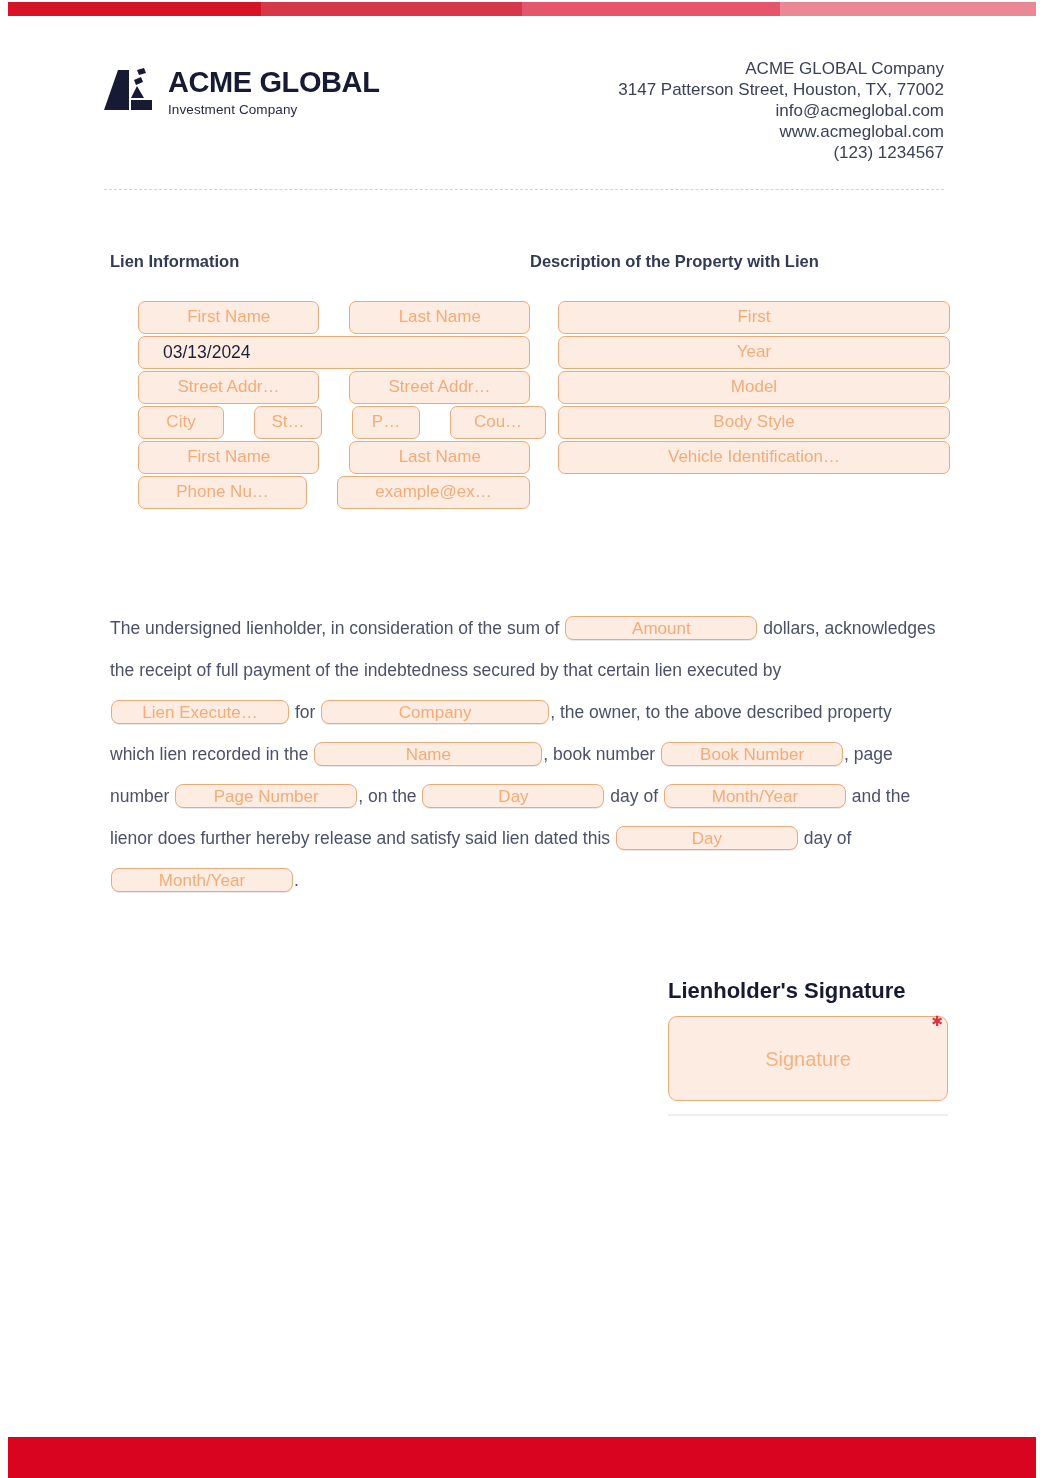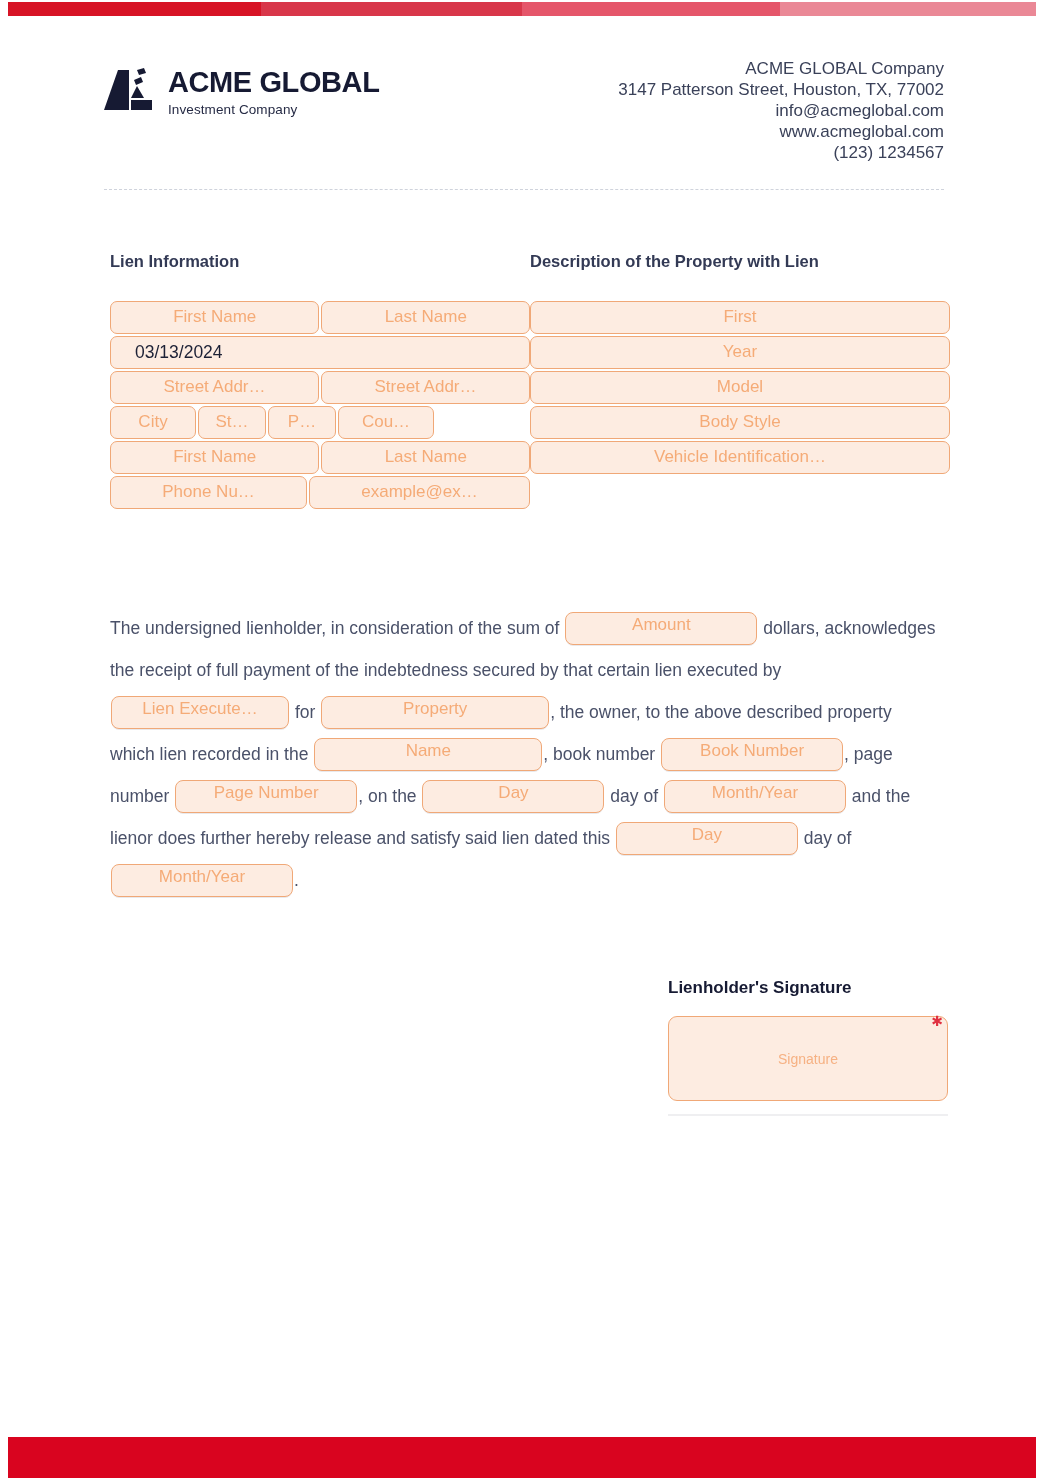--- a/index.html
+++ b/index.html
@@ -133,21 +133,21 @@
     color: #1d2136;
     text-align: left;
     padding-left: 24px;
     font-size: 17.5px;
   }
   .row {
     display: flex;
     gap: 2px;
     margin-bottom: 2px;
   }
-  .row > .fld { flex: 1 1 auto; }
+  .row > .fld { flex: 1 1 auto; margin-left: 28px; }
 
   .w-city { flex: 0 0 86px !important; }
   .w-state { flex: 0 0 68px !important; }
   .w-postal { flex: 0 0 68px !important; }
   .w-country { flex: 0 0 96px !important; }
 
   
   .body-copy {
     margin: 96px 0 0 0;
     padding: 0 105px 0 110px;
@@ -157,21 +157,21 @@
     text-align: left;
   }
   .ifld {
     display: inline-block;
     vertical-align: middle;
     background: #fdece1;
     border: 1.6px solid #f0a877;
     border-radius: 8px;
     color: #f5ab77;
     font-size: 17px;
-    height: 33px;
+    height: 24px;
     line-height: 24px;
     text-align: center;
     box-sizing: border-box;
     overflow: hidden;
     white-space: nowrap;
     border-bottom-color: #f0a877;
     box-shadow: 0 2px 0 -1px #e9e9ec;
     margin: 0 1px;
     position: relative;
     top: -1px;
@@ -188,40 +188,40 @@
   .ifld-month2 { width: 182px; }
 
   
   .signature-block {
     position: absolute;
     top: 962px;
     left: 668px;
     width: 280px;
   }
   .signature-heading {
-    font-size: 17px;
+    font-size: 22px;
     font-weight: bold;
     color: #161a33;
-    margin-bottom: 18px;
+    margin-bottom: 12px;
   }
   .signature-box {
     position: relative;
     height: 85px;
     background: #fdece1;
     border: 1.6px solid #f0a877;
     border-radius: 9px;
     box-sizing: border-box;
   }
   .signature-placeholder {
     position: absolute;
     left: 0; right: 0;
     top: 50%;
     transform: translateY(-50%);
     text-align: center;
-    font-size: 14px;
+    font-size: 20px;
     color: #f6b183;
   }
   .req-star {
     position: absolute;
     top: -3px;
     right: 4px;
     color: #e03040;
     font-size: 14px;
     line-height: 1;
   }
@@ -327,21 +327,21 @@
     </div>
 
   </div>
 
   <div class="body-copy">
     <span>The undersigned lienholder, in consideration of the sum of</span>
     <span class="ifld ifld-amount">Amount</span>
     <span>dollars, acknowledges the receipt of full payment of the indebtedness secured by that certain lien executed by</span>
     <span class="ifld ifld-executed">Lien Execute…</span>
     <span>for</span>
-    <span class="ifld ifld-property">Property</span><span>, the owner, to the above described property which lien recorded in the</span>
+    <span class="ifld ifld-property">Company</span><span>, the owner, to the above described property which lien recorded in the</span>
     <span class="ifld ifld-place">Name</span><span>, book number</span>
     <span class="ifld ifld-book">Book Number</span><span>, page number</span>
     <span class="ifld ifld-page">Page Number</span><span>, on the</span>
     <span class="ifld ifld-day">Day</span>
     <span>day of</span>
     <span class="ifld ifld-month">Month/Year</span>
     <span>and the lienor does further hereby release and satisfy said lien dated this</span>
     <span class="ifld ifld-day2">Day</span>
     <span>day of</span>
     <span class="ifld ifld-month2">Month/Year</span><span>.</span>

